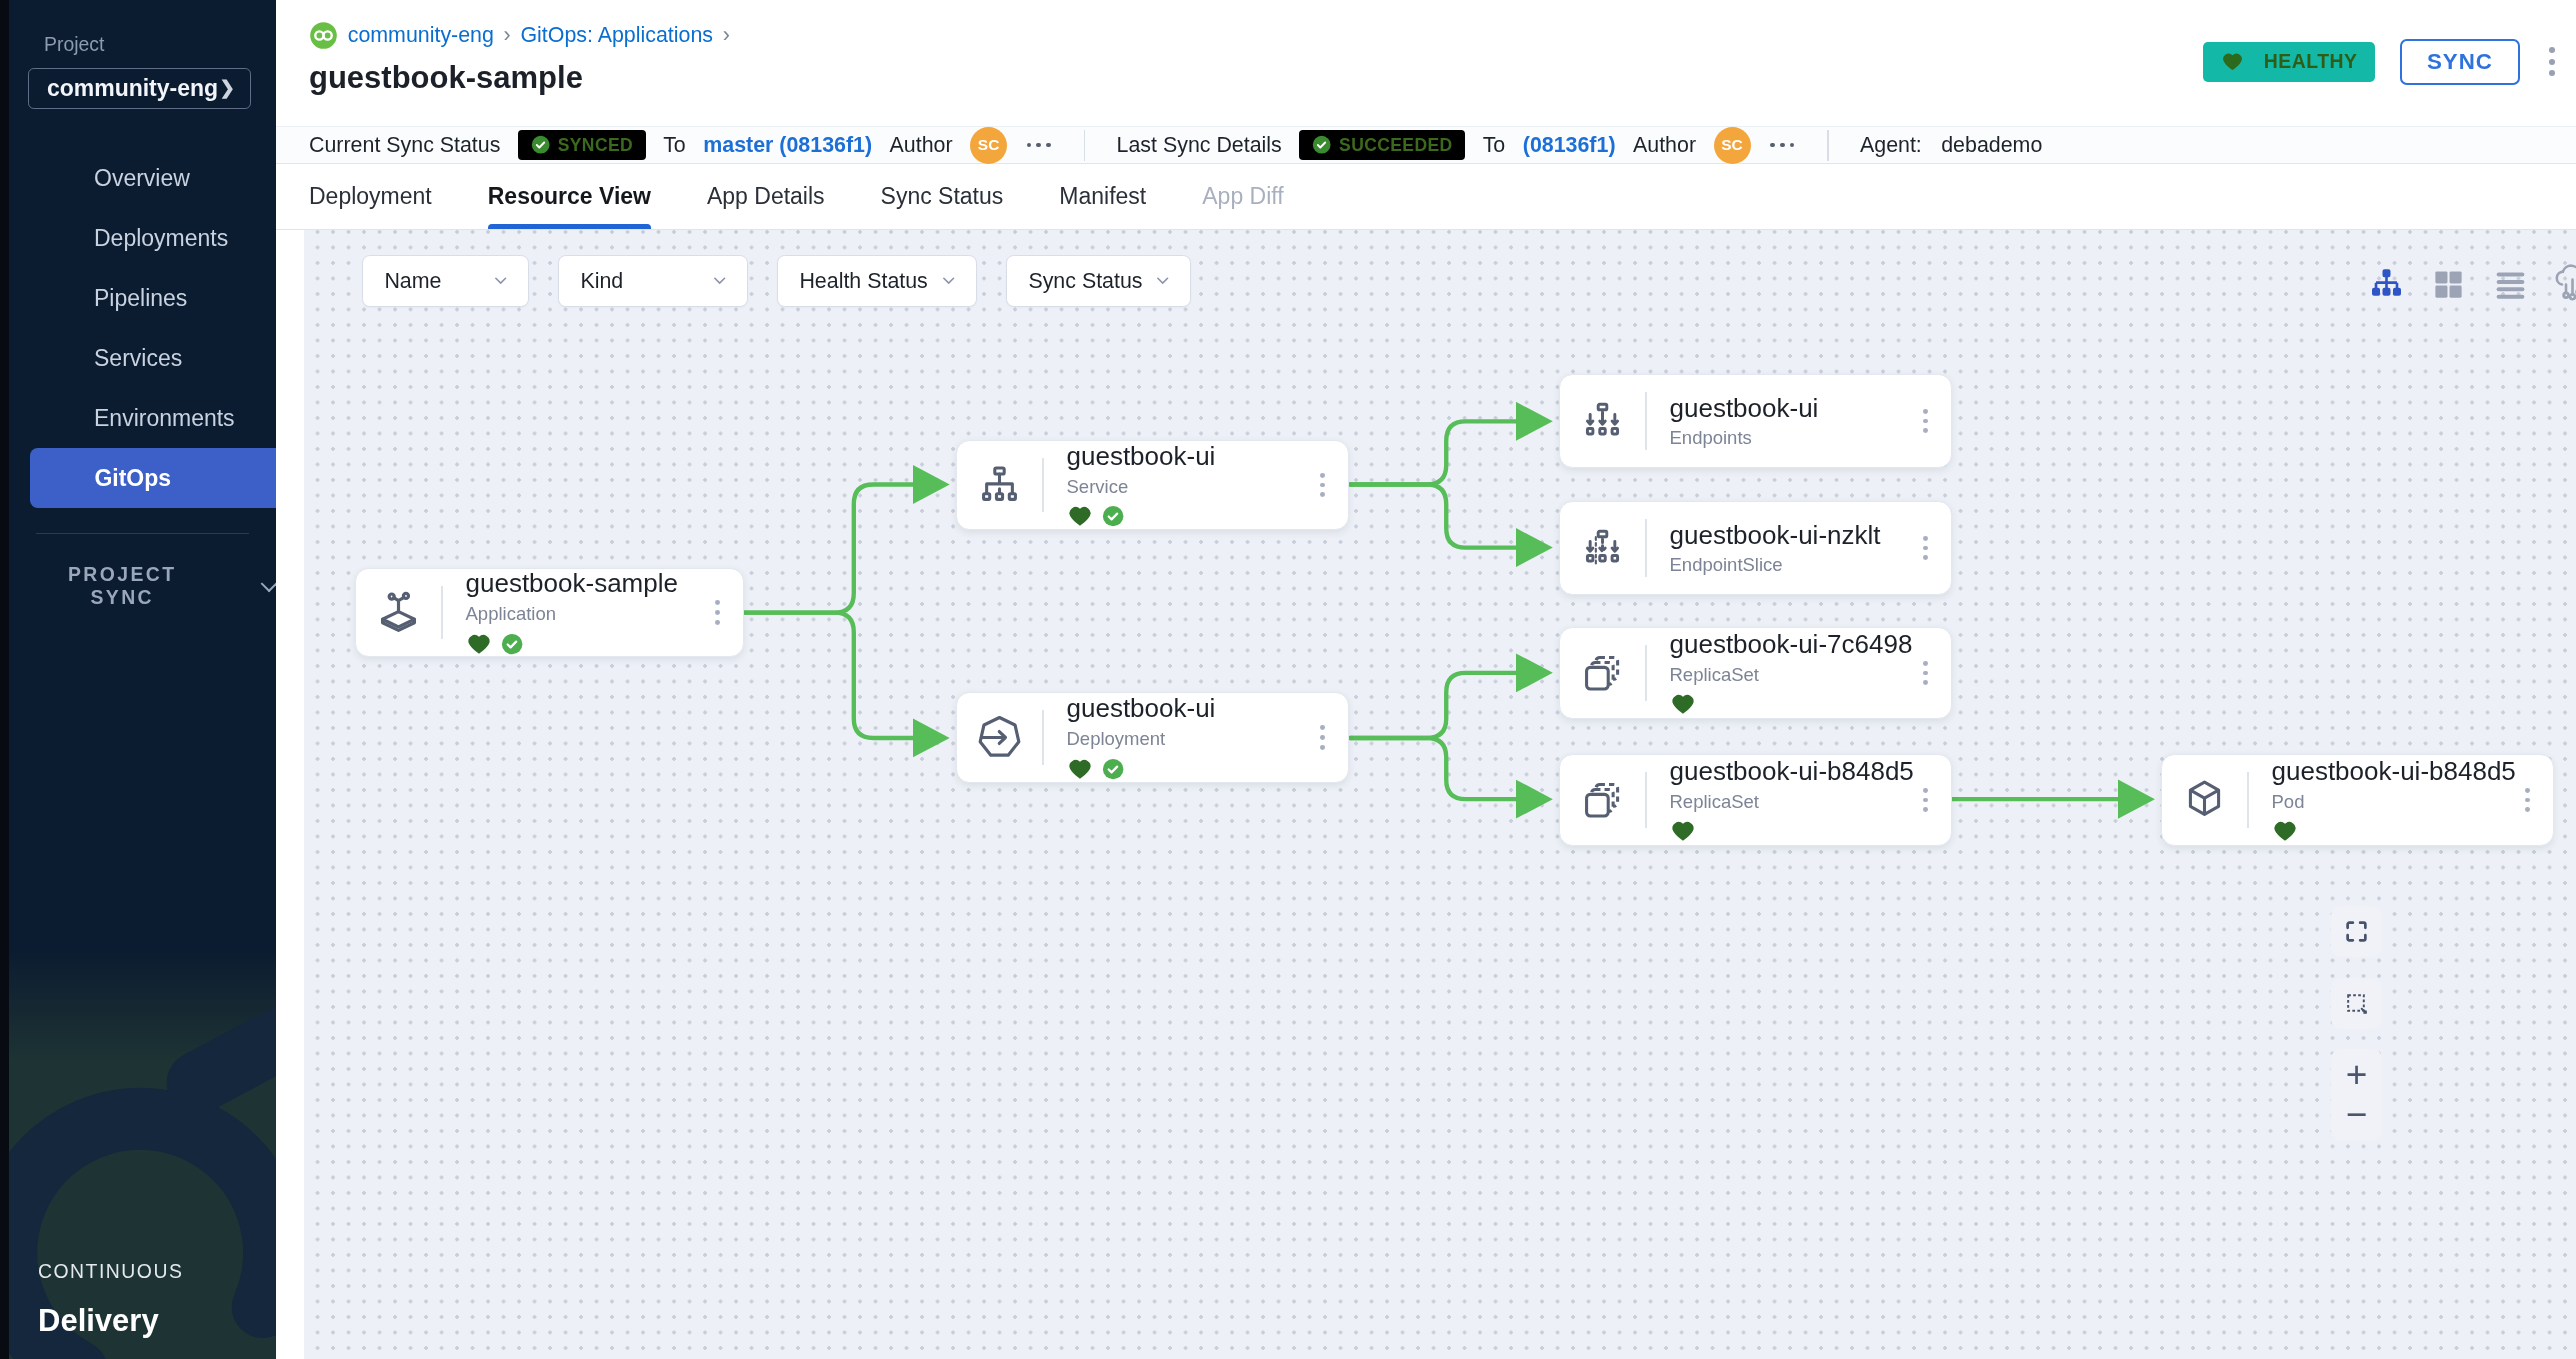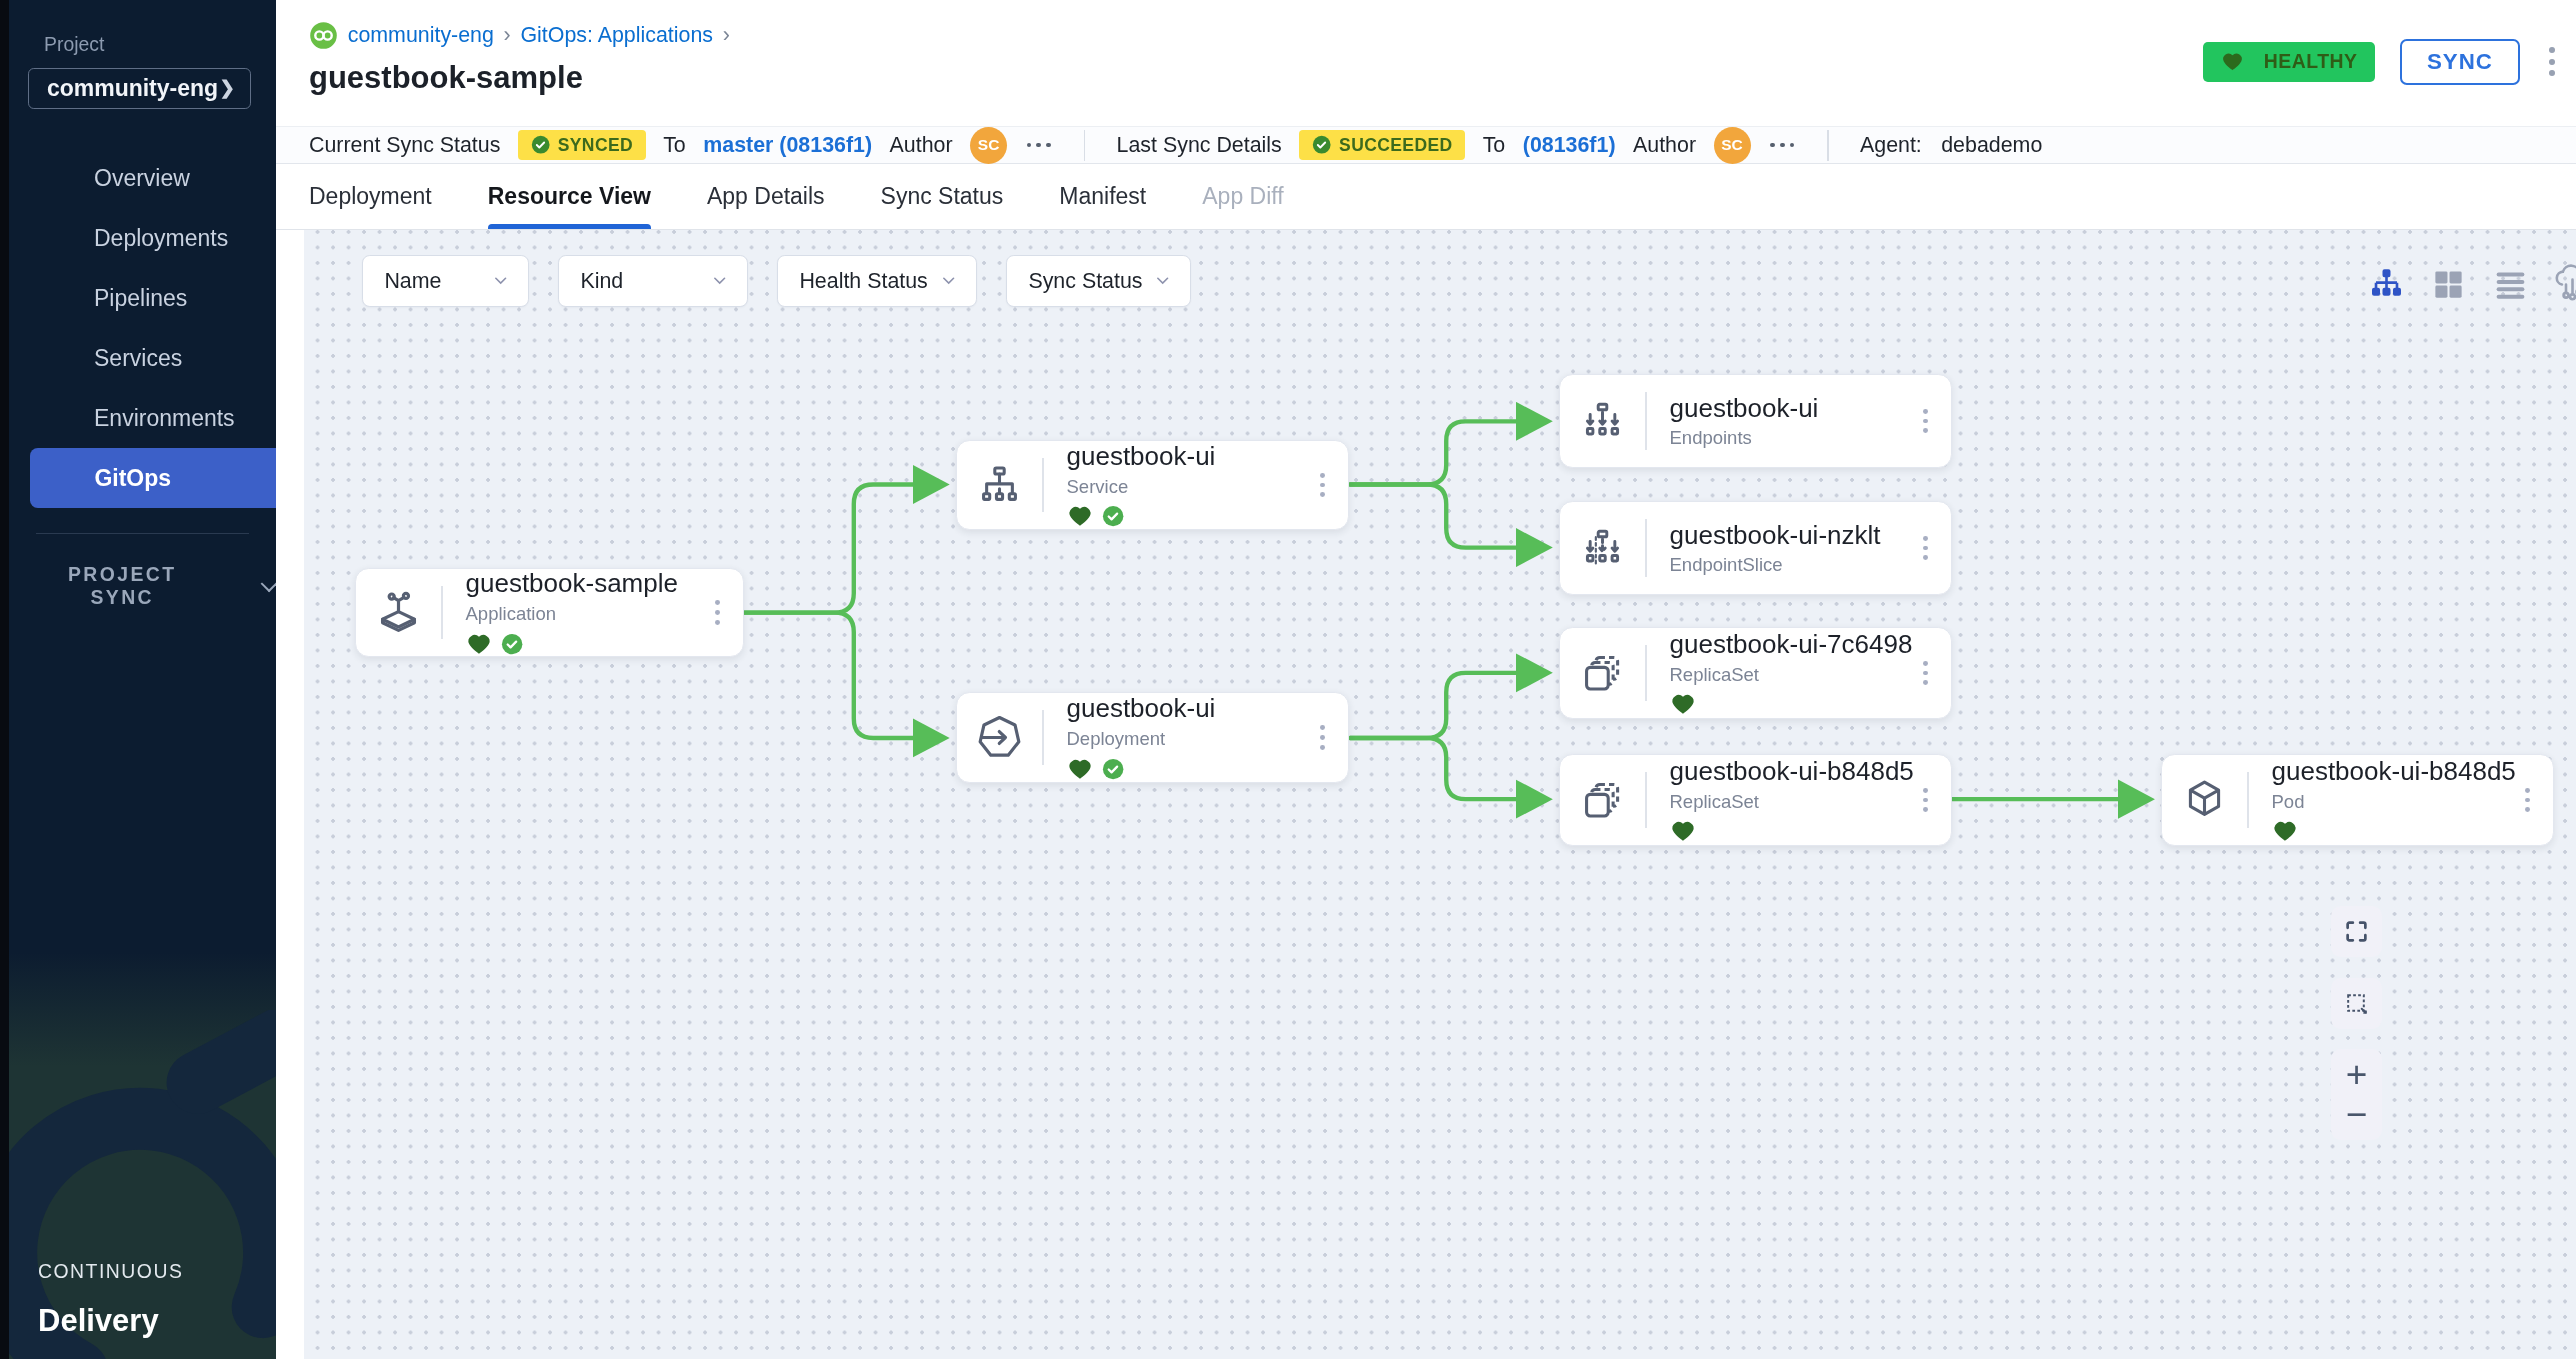--- a/index.html
+++ b/index.html
@@ -37,33 +37,33 @@
   
   main { flex:1; display:flex; flex-direction:column; min-width:0; position:relative; }
 
   .topbar { position:relative; height:126px; background:#fff; padding:21.4px 0 0 33px; }
   .crumbs { display:flex; align-items:center; gap:9.7px; }
   .crumb-logo { width:29px; height:29px; }
   .crumb-link { font-size:21.4px; color:#0a6ed0; cursor:pointer; }
   .crumb-sep { font-size:21.4px; color:#7c8696; }
   .page-title { margin-top:9.7px; font-size:31px; font-weight:700; color:#1c2129; }
   .topbar-right { position:absolute; right:17.5px; top:39px; display:flex; align-items:center; gap:25px; }
-  .healthy-badge { display:flex; align-items:center; gap:20px; background:#22c55e; border-radius:4.9px;
+  .healthy-badge { display:flex; align-items:center; gap:20px; background:#14b8a6; border-radius:4.9px;
                    padding:8.7px 17.5px; }
   .healthy-badge b { font-size:19.4px; font-weight:700; color:#2f5d16; letter-spacing:0.5px; }
   .sync-btn { background:#fff; border:2.4px solid #2d72dd; border-radius:6.8px; color:#2d72dd;
               font-size:22.3px; font-weight:700; padding:7.8px 25px; letter-spacing:1px; cursor:pointer;
               font-family:inherit; }
   .kebab-v { display:flex; flex-direction:column; gap:5.8px; cursor:pointer; padding:3.9px; }
   .kebab-v i { width:5.8px; height:5.8px; border-radius:50%; background:#98a1b2; }
 
   .statusbar { height:38px; background:#fbfcfe; border-top:1px solid #eceff3; border-bottom:1px solid #e2e6ec;
                display:flex; align-items:center; padding-left:33px; gap:17.5px; }
   .sb-label { font-size:21.4px; color:#1e232b; }
-  .badge { display:flex; align-items:center; gap:7.8px; background:#fde047; border-radius:3.9px; padding:4.9px 12.6px; }
+  .badge { display:flex; align-items:center; gap:7.8px; background:#000000; border-radius:3.9px; padding:4.9px 12.6px; }
   .badge b { font-size:17.5px; font-weight:700; color:#3c6a1d; letter-spacing:0.4px; }
   .sb-link { font-size:21.4px; font-weight:700; color:#1b6fd6; cursor:pointer; }
   .avatar { width:37px; height:37px; border-radius:50%; background:#f2a63c; color:#fff; font-size:15.5px;
             font-weight:700; display:flex; align-items:center; justify-content:center; cursor:pointer; }
   .kebab-h { display:flex; gap:4.9px; cursor:pointer; padding:5.8px 1.9px; }
   .kebab-h i { width:4.9px; height:4.9px; border-radius:50%; background:#565f6e; }
   .sb-div { width:1.5px; height:31px; background:#d9dee6; margin:0 13.6px; }
   .agent-val { font-size:21.4px; color:#1e232b; margin-left:1.9px; }
 
   .tabs { height:66px; background:#fff; border-bottom:1px solid #e0e4ea; display:flex; align-items:center;

